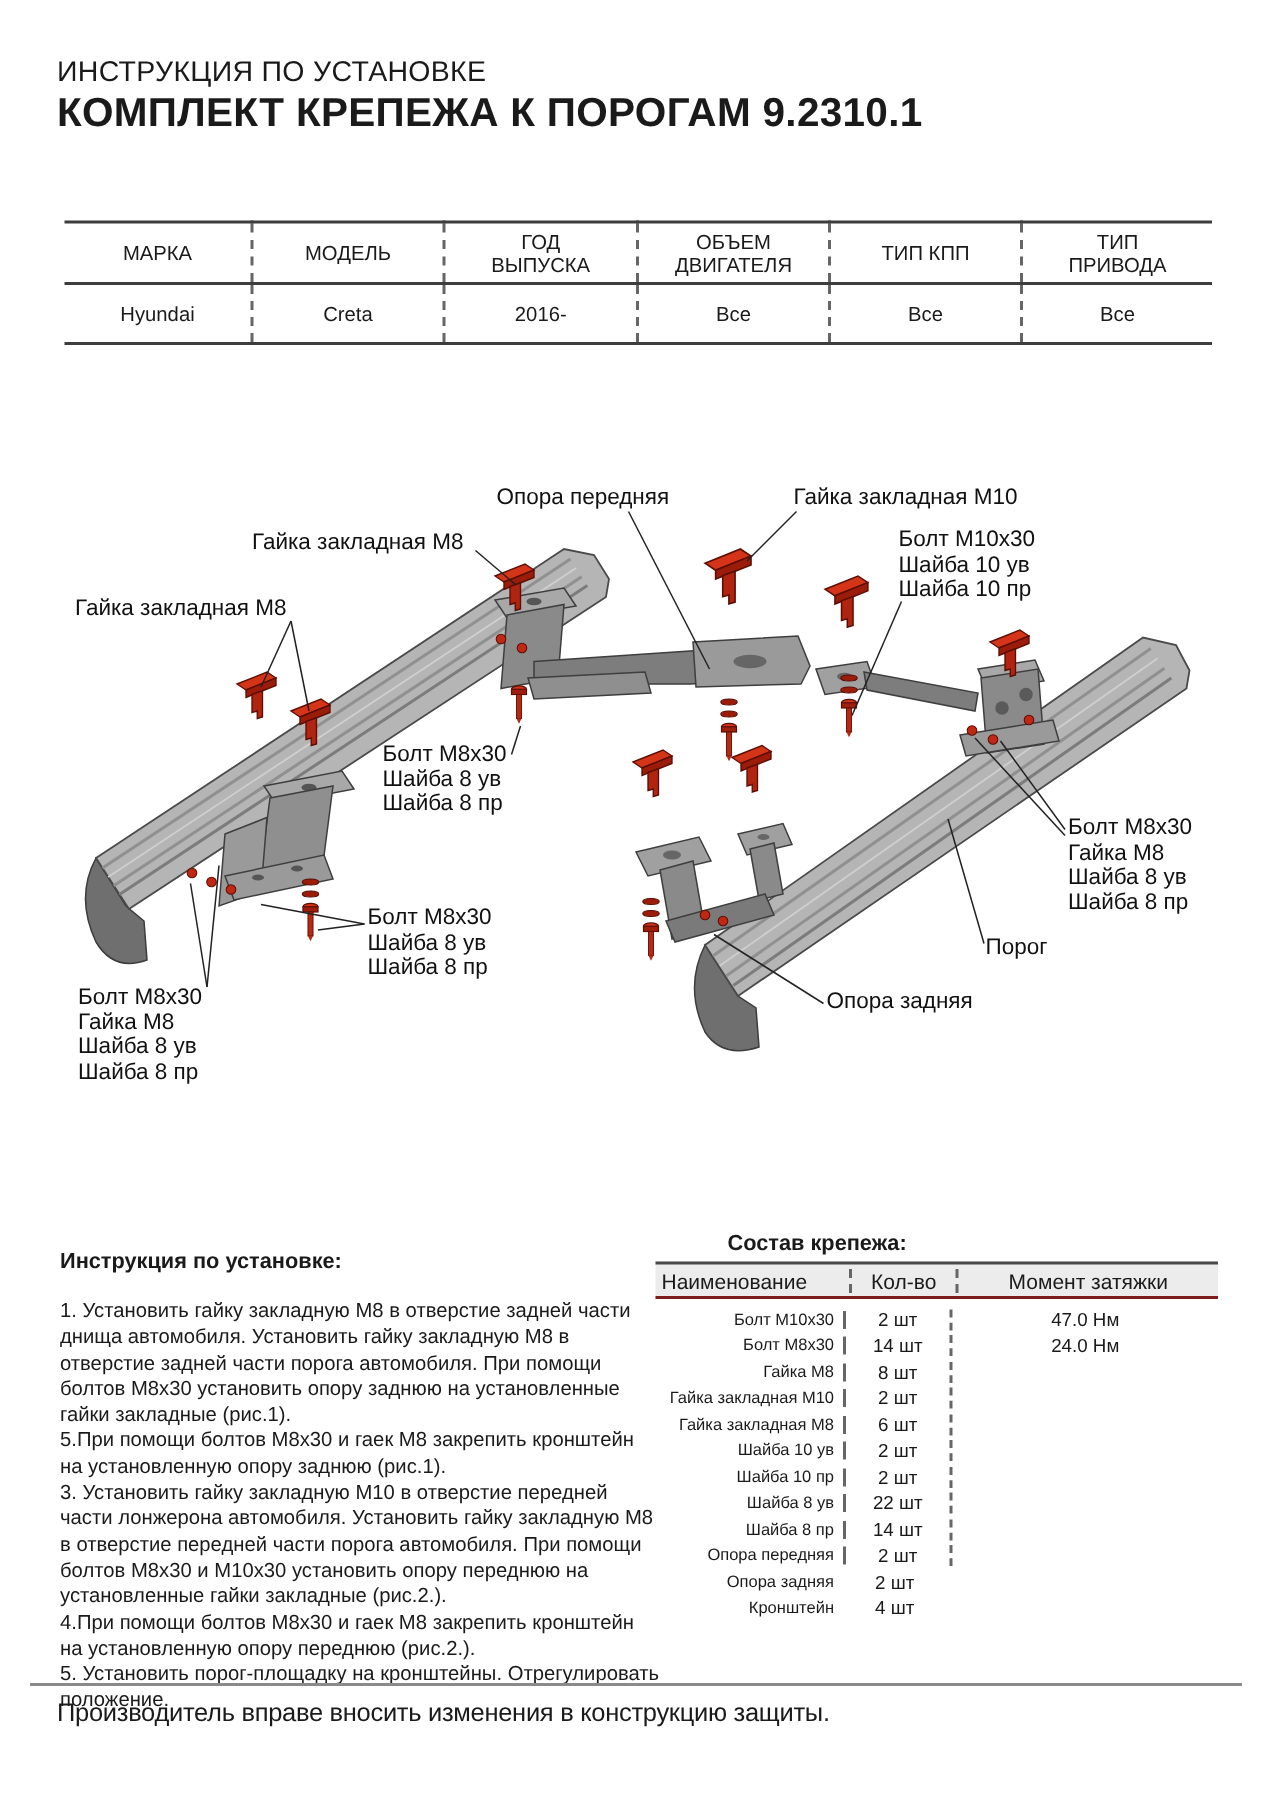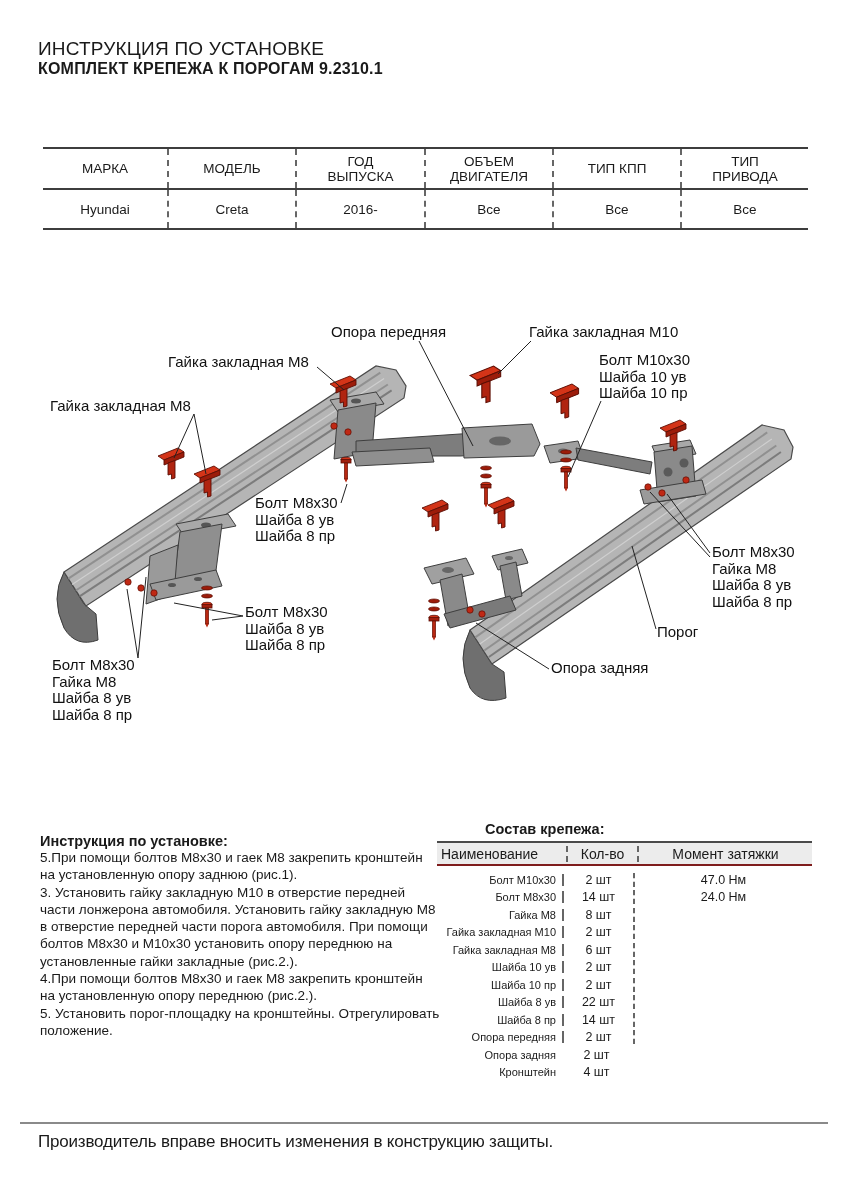--- a/index.html
+++ b/index.html
@@ -3,35 +3,35 @@
 <meta charset="utf-8">
 <style>
   html,body{margin:0;padding:0;background:#fff;}
   #page{
     position:relative;width:848px;height:1200px;background:#ffffff;overflow:hidden;
     font-family:"Liberation Sans",sans-serif;color:#1a1a1a;border-radius:22px;
   }
   .abs{position:absolute;}
   
   #title1{left:38px;top:38px;font-size:19px;letter-spacing:.2px;}
-  #title2{left:38px;top:60px;font-size:16px;font-weight:bold;letter-spacing:.2px;}
+  #title2{left:38px;top:60px;font-size:27px;font-weight:bold;letter-spacing:.2px;}
   
   #spec{left:43px;top:147px;width:765px;border-collapse:collapse;table-layout:fixed;}
   #spec th,#spec td{
     font-weight:normal;font-size:13.5px;text-align:center;vertical-align:middle;
     white-space:pre-line;padding:0;border-left:2px dashed #666;
   }
   #spec th:first-child,#spec td:first-child{border-left:none;}
   #spec thead tr{height:41px;border-top:2px solid #3d3d3d;border-bottom:2px solid #3d3d3d;}
   #spec tbody tr{height:40px;border-bottom:2px solid #3d3d3d;}
   
   .dlabel{font-size:15px;line-height:16.6px;white-space:pre-line;color:#111;}
   
   #instructions{left:40px;top:833px;width:400px;}
-  #instr-title{font-size:14.5px;font-weight:bold;}
+  #instr-title{font-size:14.5px;font-weight:bold;margin-bottom:16px;}
   .step{font-size:13.5px;line-height:17.3px;}
   
   #parts{left:437px;top:821px;width:375px;}
   #parts-title{font-size:14.5px;font-weight:bold;margin-bottom:4px;margin-left:48px;}
   .p-head{display:flex;background:#ececec;border-top:2px solid #4a4a4a;border-bottom:2px solid #7f1d1d;height:21px;align-items:center;font-size:14px;}
   .p-row{display:flex;height:17.5px;align-items:center;}
   .c-name{width:119px;text-align:right;padding-right:6px;font-size:11px;}
   .c-qty{width:69px;text-align:center;font-size:12.5px;}
   .c-torque{flex:1;text-align:center;font-size:12.5px;}
   .p-head .c-name{text-align:left;padding-left:4px;font-size:14px;}
@@ -239,20 +239,21 @@
 Шайба 8 ув
 Шайба 8 пр</div>
   <div class="abs dlabel" style="left:551px;top:660px;">Опора задняя</div>
   <div class="abs dlabel" style="left:52px;top:657px;">Болт М8х30
 Гайка М8
 Шайба 8 ув
 Шайба 8 пр</div>
 
   <div class="abs" id="instructions">
     <div id="instr-title">Инструкция по установке:</div>
+    <div class="step">1. Установить гайку закладную М8 в отверстие задней части днища автомобиля. Установить гайку закладную М8 в отверстие задней части порога автомобиля. При помощи болтов М8х30 установить опору заднюю на установленные гайки закладные (рис.1).</div>
     <div class="step">5.При помощи болтов М8х30 и гаек М8 закрепить кронштейн на установленную опору заднюю (рис.1).</div>
     <div class="step">3. Установить гайку закладную М10 в отверстие передней части лонжерона автомобиля. Установить гайку закладную М8 в отверстие передней части порога автомобиля. При помощи болтов М8х30 и М10х30 установить опору переднюю на установленные гайки закладные (рис.2.).</div>
     <div class="step">4.При помощи болтов М8х30 и гаек М8 закрепить кронштейн на установленную опору переднюю (рис.2.).</div>
     <div class="step">5. Установить порог-площадку на кронштейны. Отрегулировать положение.</div>
   </div>
 
   <div class="abs" id="parts">
     <div id="parts-title">Состав крепежа:</div>
     <div class="p-head">
       <div class="c-name">Наименование</div>

